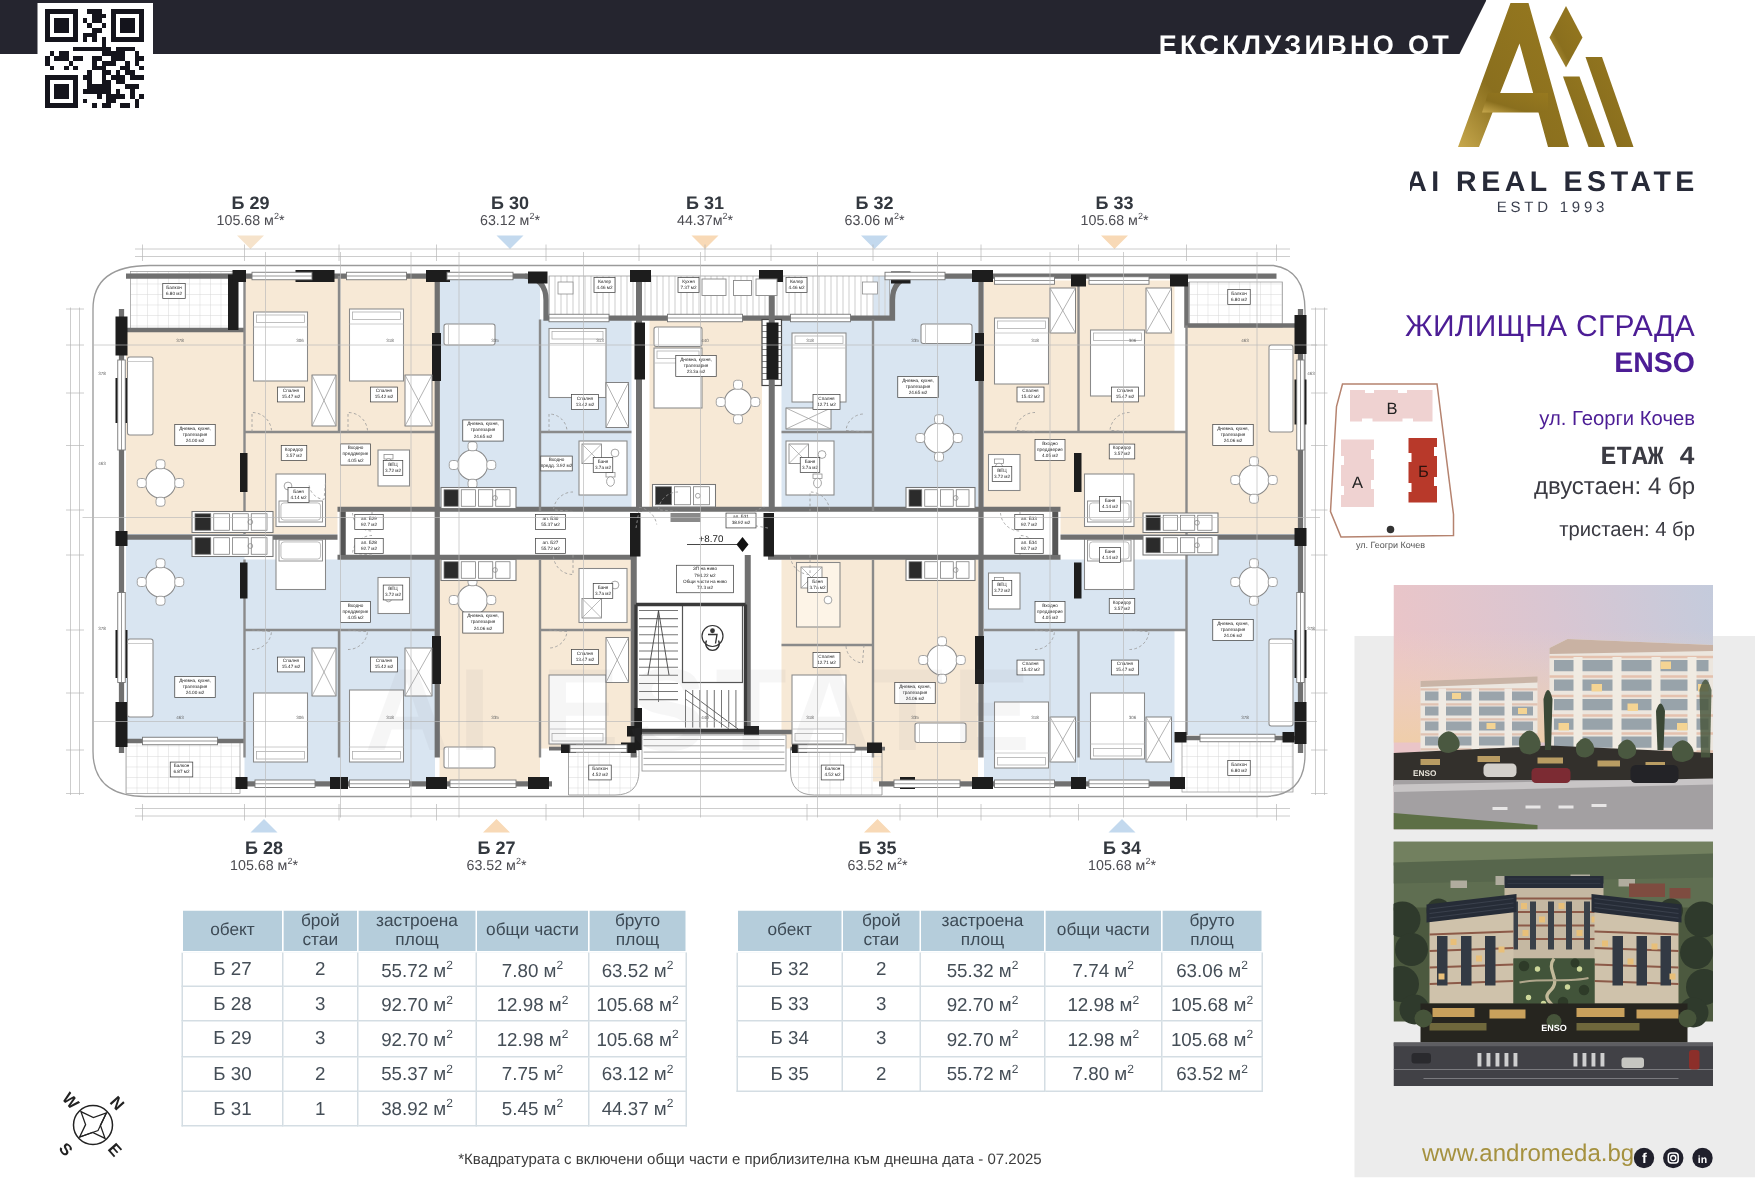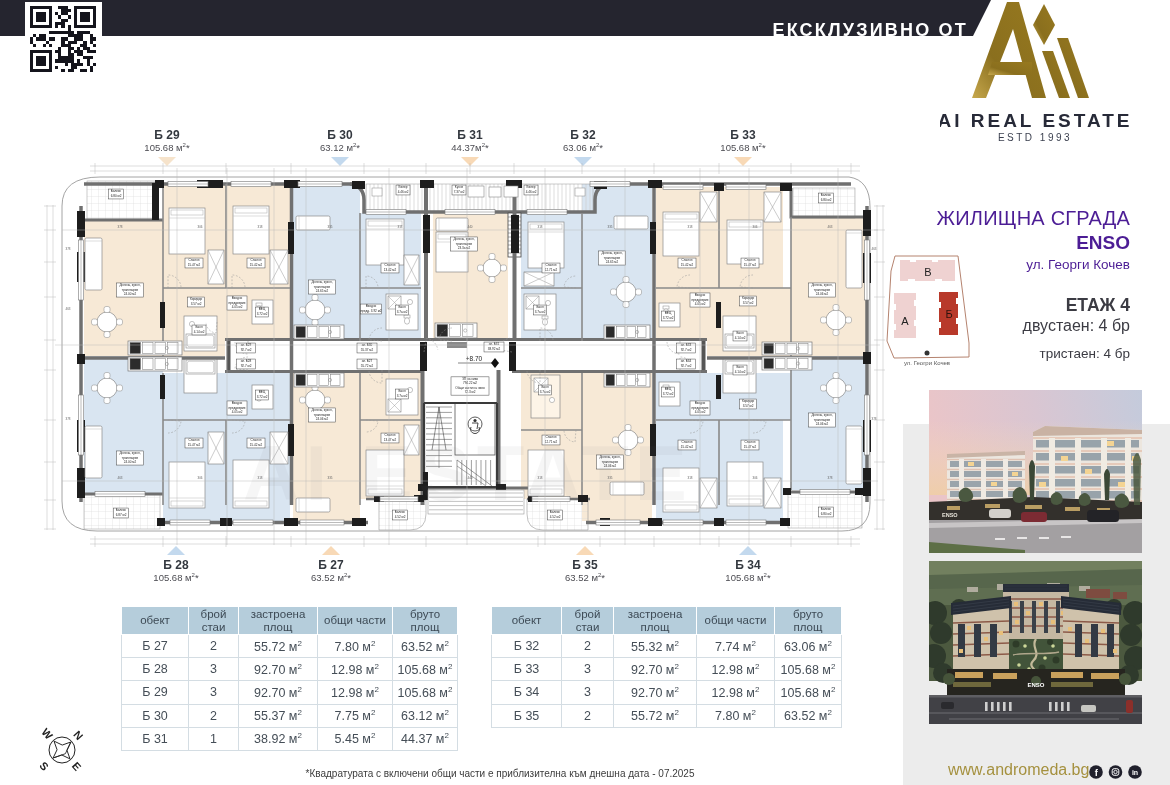--- a/index.html
+++ b/index.html
@@ -154,25 +154,25 @@
 
     <path d="M 117,38 L 128,38 L 149,98 L 138,98 Z"></path>
   </g>
   <text x="95" y="127" text-anchor="middle" fill="#272a38" font-size="19" font-weight="bold" letter-spacing="3">AI REAL ESTATE</text>
   <text x="95" y="141" text-anchor="middle" fill="#3a3f4e" font-size="10" letter-spacing="2.5">ESTD 1993</text>
 </svg>
 
 <div class="abs" style="left:830px;top:207px;width:300px;text-align:right;color:#4c1d95;">
   <div style="font-size:20px;letter-spacing:0.2px;">ЖИЛИЩНА СГРАДА</div>
   <div style="font-size:19px;font-weight:bold;margin-top:2px;">ENSO</div>
-  <div style="font-size:13.5px;margin-top:3px;">ул. Георги Кочев</div>
+  <div style="font-size:13.5px;margin-top:17px;">ул. Георги Кочев</div>
 </div>
 
 <div class="abs" style="left:830px;top:295px;width:300px;text-align:right;color:#3b3b43;">
-  <div style="font-size:17.5px;font-weight:bold;">ЕТАЖ 4</div>
+  <div style="font-size:17.5px;font-weight:bold;font-family:Liberation Mono, monospace;">ЕТАЖ 4</div>
   <div style="font-size:16px;margin-top:1px;">двустаен: 4 бр</div>
   <div style="font-size:13.5px;margin-top:11px;">тристаен: 4 бр</div>
 </div>
 
 <svg class="abs" style="left:880px;top:248px;" width="100" height="125" viewBox="0 0 100 125">
 
   <path d="M 15,8 L 78,8 L 89,95 L 89,109 L 14,110 L 7,93 L 11,23 Z" fill="#fff" stroke="#b5836f" stroke-width="1"></path>
 
   <rect x="20" y="12" width="55" height="21" fill="#efd2d1"></rect>
   <rect x="30" y="10" width="6" height="4" fill="#fff"></rect>

